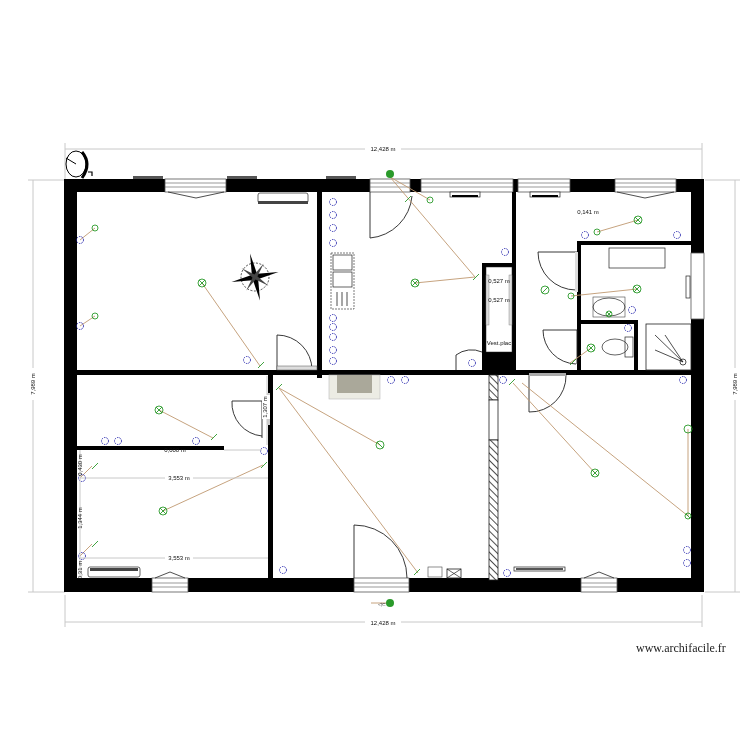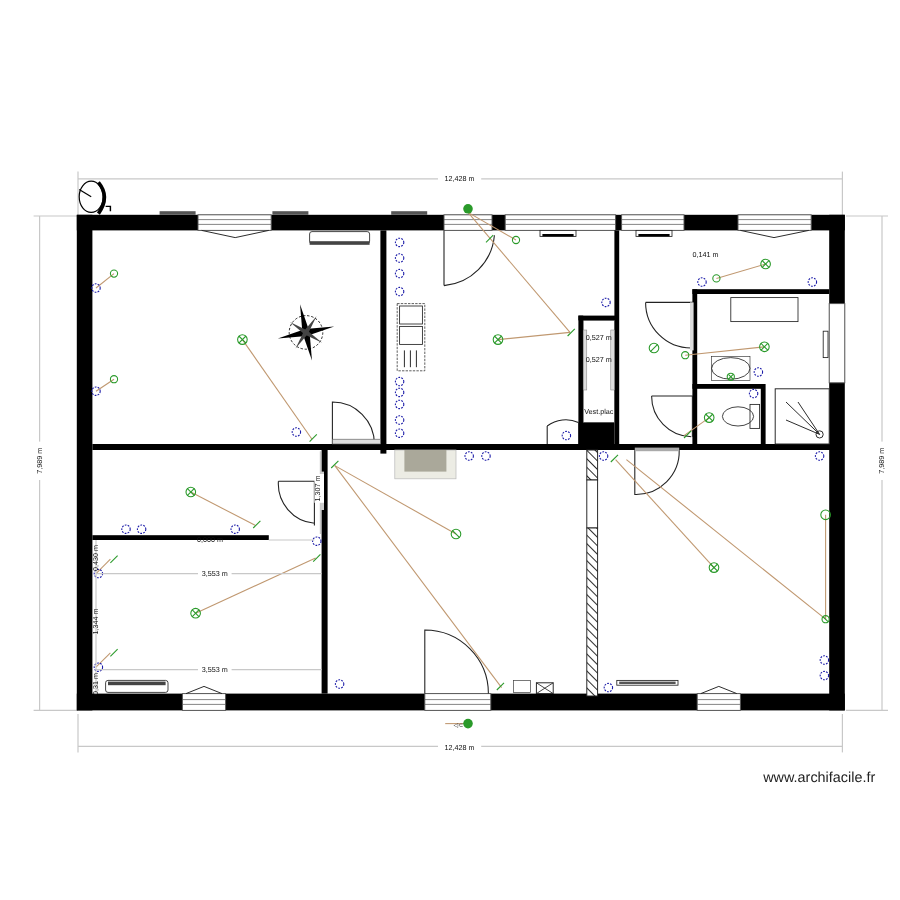--- a/index.html
+++ b/index.html
@@ -7,21 +7,21 @@
   svg { position:absolute; left:0; top:0; }
   .dim { font-family:"Liberation Sans", sans-serif; font-size:6px; fill:#111; }
   .dimline { stroke:#c8c8c8; stroke-width:1; fill:none; }
   .wall { fill:#000; }
   .win { fill:#fff; stroke:#555; stroke-width:0.8; }
   .wire { stroke:#c09870; stroke-width:0.9; fill:none; }
   .light { fill:none; stroke:#2a9a2a; stroke-width:0.9; }
   .sock { fill:none; stroke:#1a1aa8; stroke-width:0.9; stroke-dasharray:1.5 1; }
   .door { fill:none; stroke:#222; stroke-width:0.9; }
   .hatch { fill:url(#hatch); stroke:#222; stroke-width:0.8; }
-  .watermark { position:absolute; left:636px; top:641px; font-size:12px; color:#222; font-family:Liberation Sans, sans-serif; }
+  .watermark { position:absolute; left:636px; top:641px; font-size:12px; color:#222; font-family:Liberation Serif, serif; }
 </style>
 </head>
 <body>
 
 <svg width="750" height="750" viewBox="0 0 750 750">
   <defs>
     <pattern id="hatch" width="5" height="5" patternUnits="userSpaceOnUse" patternTransform="rotate(-45)">
       <rect width="5" height="5" fill="#fff"></rect>
       <line x1="0" y1="0" x2="0" y2="5" stroke="#222" stroke-width="1.6"></line>
     </pattern>

